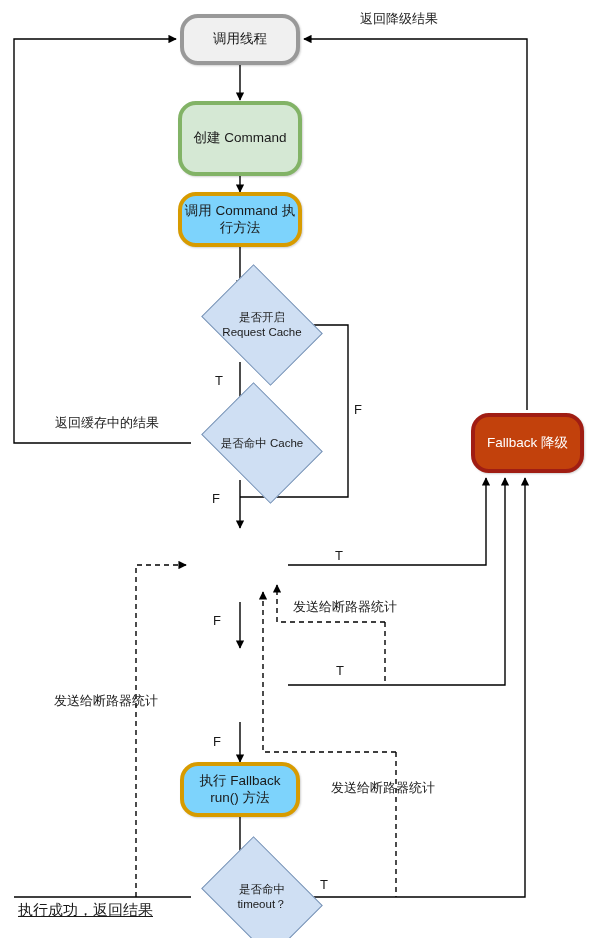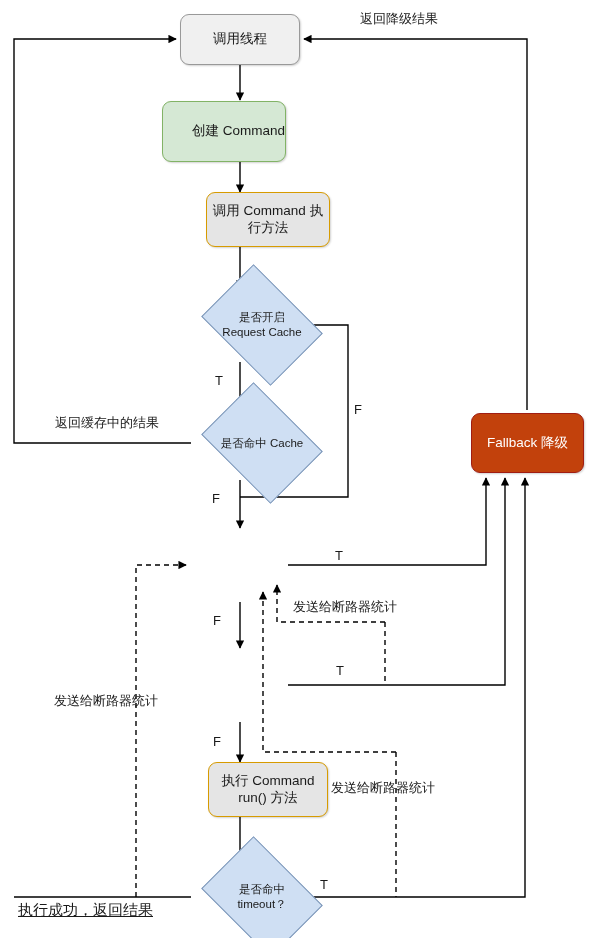--- a/index.html
+++ b/index.html
@@ -21,27 +21,27 @@
     box-sizing:border-box;
     display:flex;
     align-items:center;
     justify-content:center;
     text-align:center;
     line-height:1.25;
     font-size:13.5px;
     color:#1a1a1a;
   }
   .rbox{
-    border-radius:9px;
-    border:1px solid #a3a3a3;
+    border-radius:18px;
+    border:4px solid #a3a3a3;
     box-shadow:1px 1px 2px rgba(0,0,0,.18);
   }
   .rbox.grey{background:#f0f0f0;border-color:#999;}
   .rbox.green{background:#d5e8d4;border-color:#82b366;}
-  .rbox.orange{background:#e5e5e5;border-color:#d79b00;margin-left:28px;}
+  .rbox.orange{background:#7dd3fc;border-color:#d79b00;}
   .rbox.red{background:#c2410c;border-color:#a01d13;color:#ffffff;}
 
   .diamond{
     background:transparent;
     border:none;
     margin-left:22px;
   }
   .diamond .dshape{
     position:absolute;
     left:0;top:0;width:100%;height:100%;
@@ -123,21 +123,21 @@
       <path d="M396,752 L396,897"></path>
 
       <path d="M136,897 L136,565 L186,565" marker-end="url(#ah)"></path>
     </g>
   </svg>
 
   <div class="node rbox grey" style="left:180px;top:14px;width:120px;height:51px;">
     <span>调用线程</span>
   </div>
 
-  <div class="node rbox green" style="left:162px;top:101px;width:124px;height:61px;justify-content:flex-end;">
+  <div class="node rbox green" style="left:178px;top:101px;width:124px;height:75px;">
     <span>创建 Command</span>
   </div>
 
   <div class="node rbox orange" style="left:178px;top:192px;width:124px;height:55px;">
     <span>
       <span>调用 Command 执</span><br>
       <span>行方法</span>
     </span>
   </div>
 
@@ -151,21 +151,21 @@
 
   <div class="node diamond" style="left:191px;top:406px;width:98px;height:74px;">
     <span class="dshape"></span>
     <span class="dtext">是否命中 Cache</span>
   </div>
 
 
 
   <div class="node rbox orange" style="left:180px;top:762px;width:120px;height:55px;">
     <span>
-      <span>执行 Command</span><br>
+      <span>执行 Fallback</span><br>
       <span>run() 方法</span>
     </span>
   </div>
 
   <div class="node diamond" style="left:191px;top:860px;width:98px;height:74px;">
     <span class="dshape"></span>
     <span class="dtext">
       <span>是否命中</span><br>
       <span>timeout？</span>
     </span>

